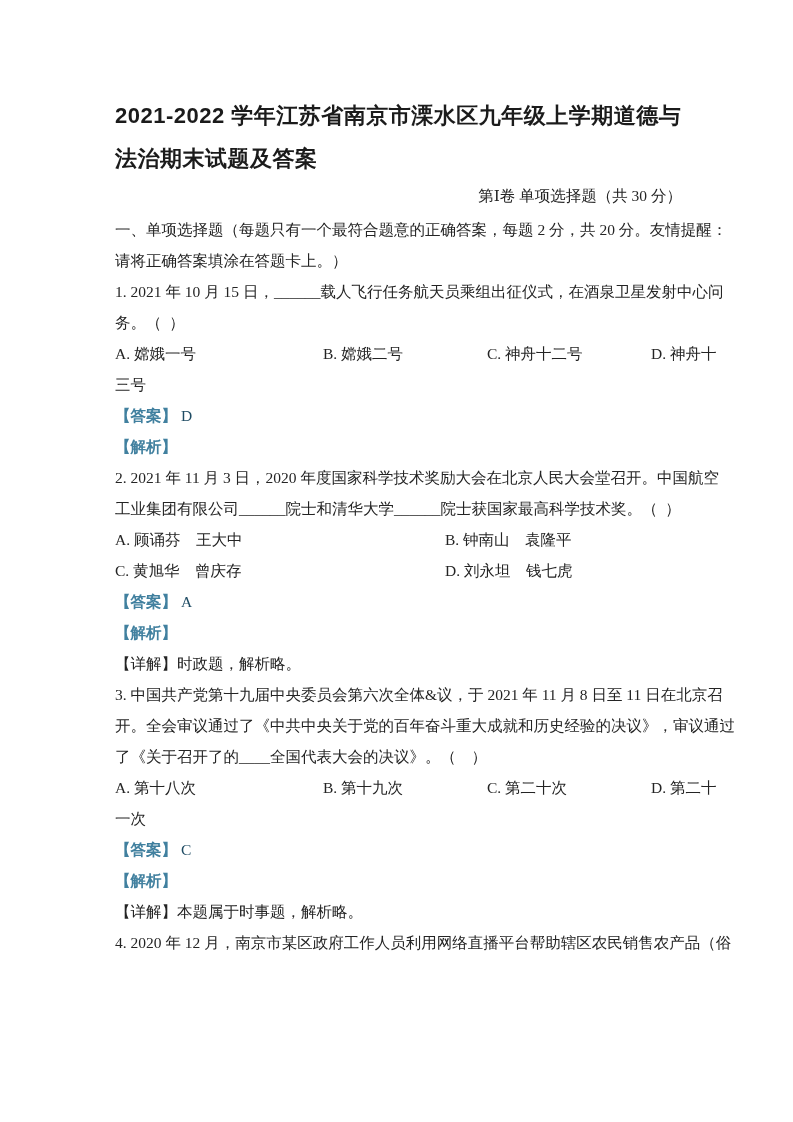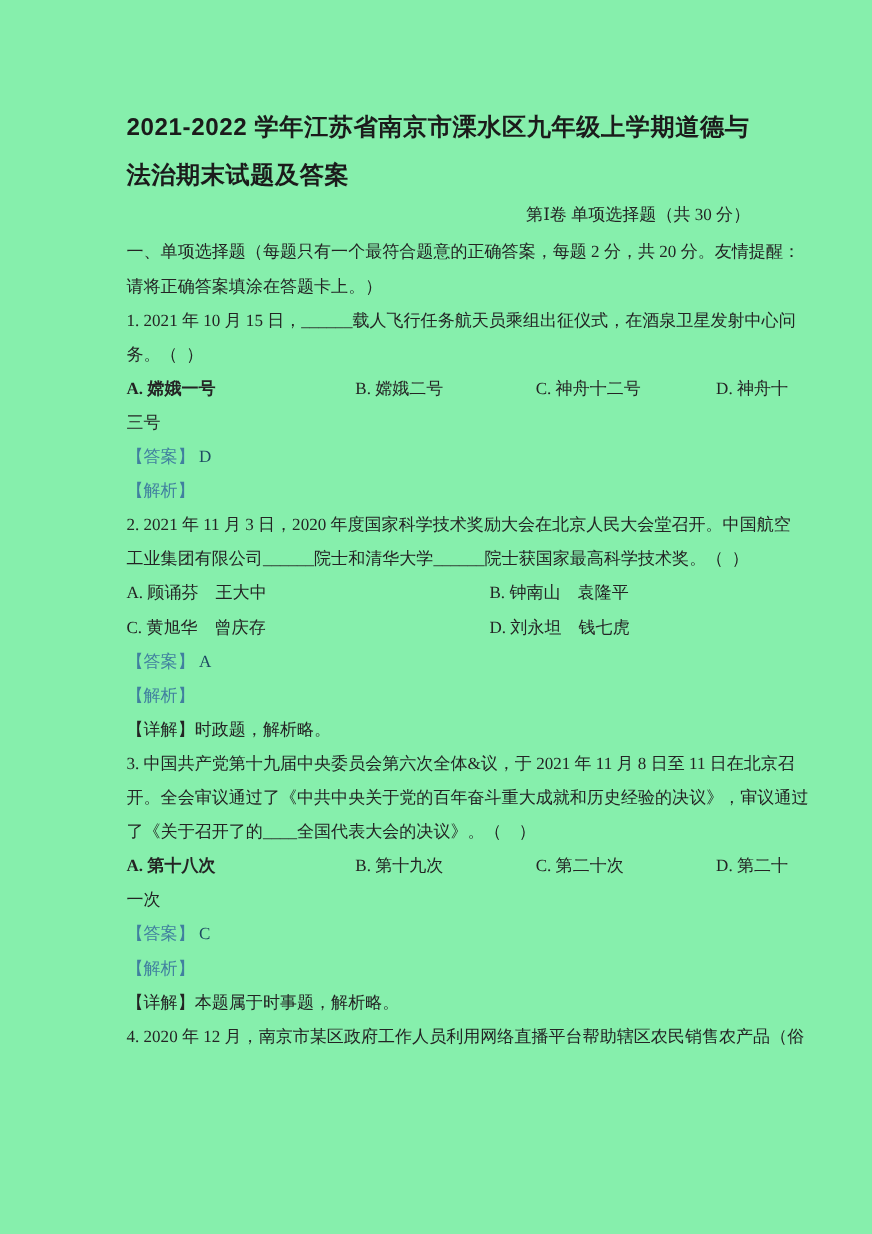--- a/index.html
+++ b/index.html
@@ -27,32 +27,32 @@
   }
   .doc-body {
     position:absolute; left:115px; top:214px; width:570px;
   }
   .line {
     height:31px; line-height:31px;
     font-size:15.5px;
     white-space:pre;
   }
   .col { display:inline-block; white-space:pre; vertical-align:top; }
-  .opt4 .col:nth-child(1){ width:168px;font-weight:bold; }
+  .opt4 .col:nth-child(1){ width:168px; }
   .opt4 .col:nth-child(2){ width:164px;margin-left:40px; }
   .opt4 .col:nth-child(3){ width:164px; }
   .opt2 .col:nth-child(1){ width:330px; }
-  .marker { color:var(--marker-color,#41809f); }
+  .marker { color:var(--marker-color,#41809f);font-weight:bold; }
   .ans-letter { color:var(--answer-color,#1e4b63); }
   .detail-label { color:var(--body-color,#242424); }
 </style>
 </head>
 <body>
 
-<div class="page" style="background: #86efac;">
+<div class="page" style="background: #ffffff;">
   <h1 class="doc-title">2021-2022 学年江苏省南京市溧水区九年级上学期道德与法治期末试题及答案</h1>
   <div class="section-header">第Ⅰ卷 单项选择题（共 30 分）</div>
   <div class="doc-body">
       <div class="line">一、单项选择题（每题只有一个最符合题意的正确答案，每题 2 分，共 20 分。友情提醒：</div>
       <div class="line">请将正确答案填涂在答题卡上。）</div>
       <div class="line">1. 2021 年 10 月 15 日，______载人飞行任务航天员乘组出征仪式，在酒泉卫星发射中心问</div>
       <div class="line">务。（  ）</div>
       <div class="line opt4"><span class="col">A. 嫦娥一号</span><span class="col">B. 嫦娥二号</span><span class="col">C. 神舟十二号</span><span class="col">D. 神舟十</span></div>
       <div class="line">三号</div>
       <div class="line"><span class="marker">【答案】</span> <span class="ans-letter">D</span></div>

